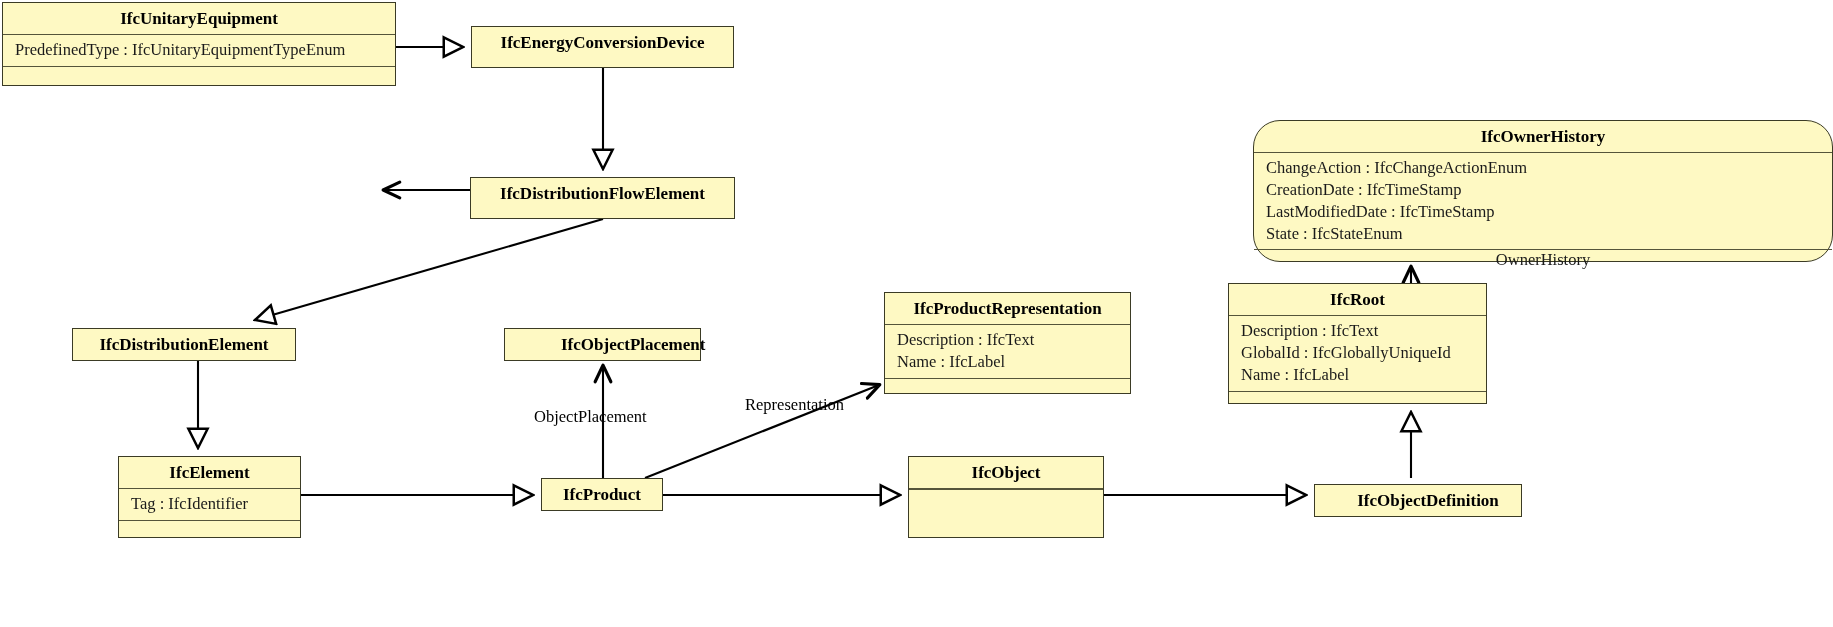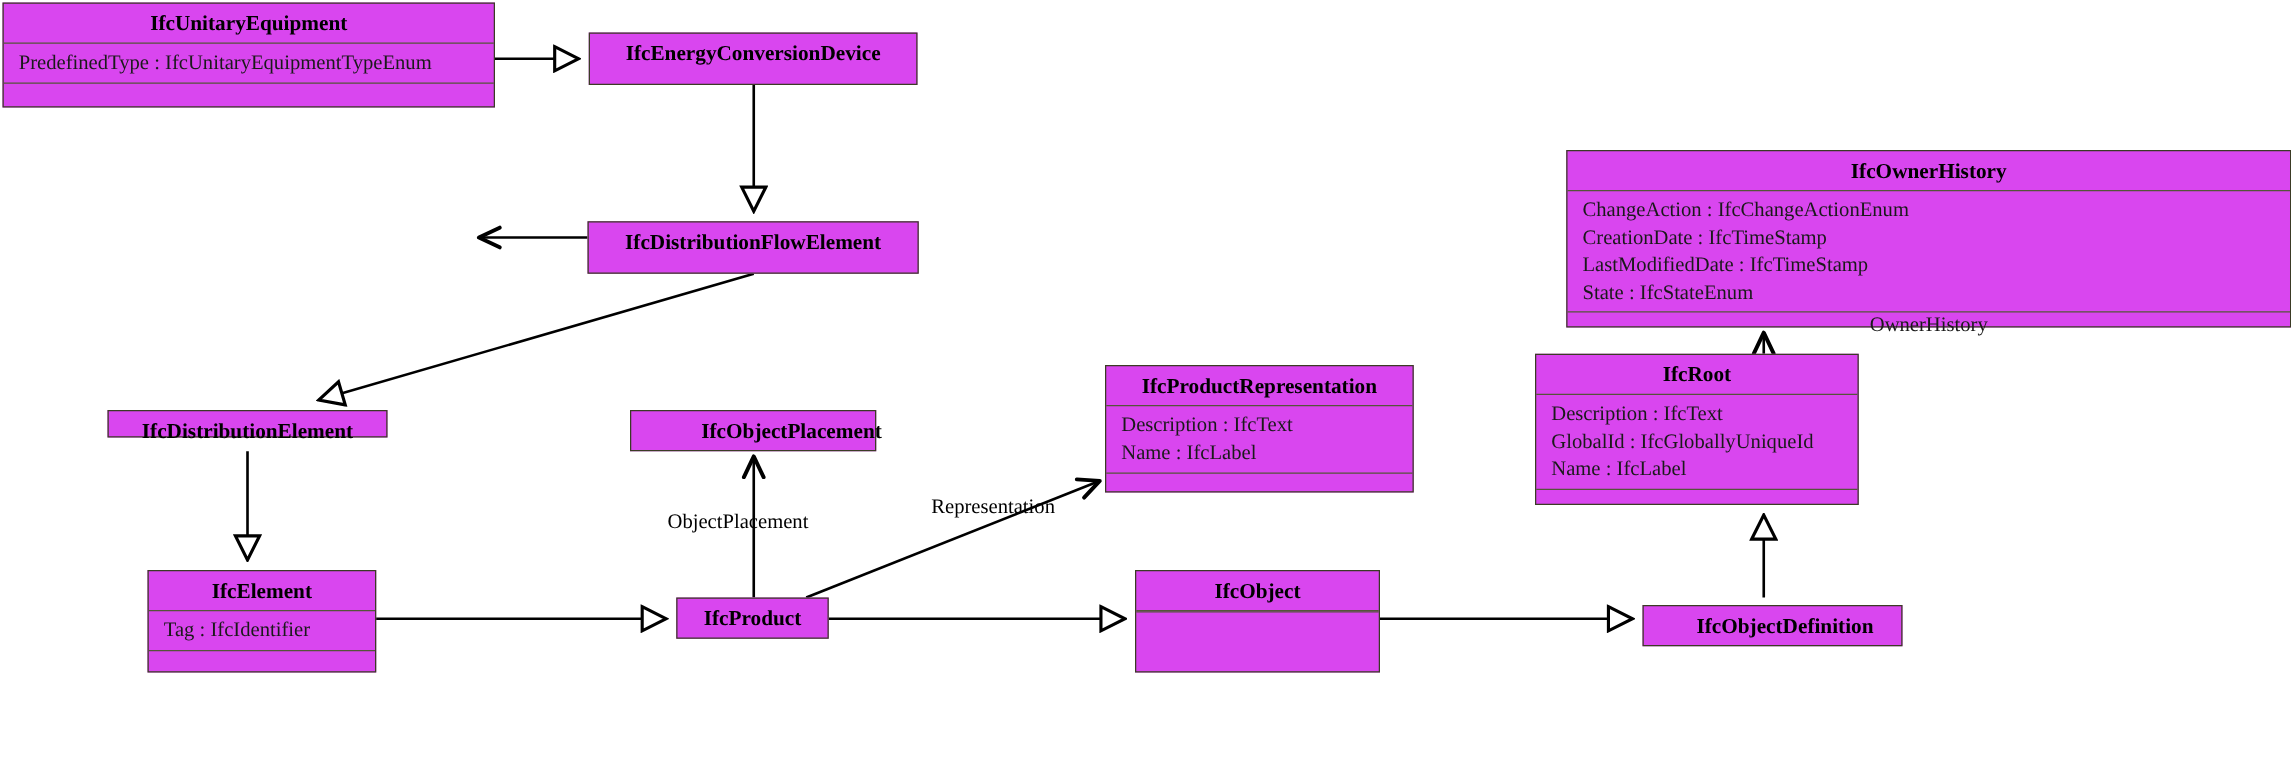--- a/index.html
+++ b/index.html
@@ -19,21 +19,21 @@
     position: absolute;
     left: 0;
     top: 0;
     width: 1833px;
     height: 627px;
     pointer-events: none;
   }
   .uml-class {
     position: absolute;
     box-sizing: border-box;
-    background: #d946ef;
+    background: #fef9c3;
     border: 1.6px solid #3b3b25;
     z-index: 5;
   }
   .uml-name {
     font-weight: bold;
     font-size: 17px;
     text-align: center;
     color: #000000;
     padding: 5px 12px 5px 12px;
     line-height: 1.25;
@@ -129,21 +129,21 @@
 
   <div class="uml-class" style="left:471px; top:26px; width:263px; height:42px;">
     <div class="uml-name">IfcEnergyConversionDevice</div>
   </div>
 
 
   <div class="uml-class" style="left:470px; top:177px; width:265px; height:42px;">
     <div class="uml-name">IfcDistributionFlowElement</div>
   </div>
 
-  <div class="uml-class" style="left:1253px; top:120px; width:580px; height:142px;">
+  <div class="uml-class" style="left:1253px; top:120px; width:580px; height:142px;border-radius:27px;">
     <div class="uml-name">IfcOwnerHistory</div>
     <div class="uml-sep"></div>
     <div class="uml-attrs">
       <span class="attr-row">ChangeAction : IfcChangeActionEnum</span>
       <span class="attr-row">CreationDate : IfcTimeStamp</span>
       <span class="attr-row">LastModifiedDate : IfcTimeStamp</span>
       <span class="attr-row">State : IfcStateEnum</span>
     </div>
     <div class="uml-sep"></div>
     <div class="uml-tail-label">OwnerHistory</div>
@@ -154,21 +154,21 @@
     <div class="uml-sep"></div>
     <div class="uml-attrs">
       <span class="attr-row">Description : IfcText</span>
       <span class="attr-row">GlobalId : IfcGloballyUniqueId</span>
       <span class="attr-row">Name : IfcLabel</span>
     </div>
     <div class="uml-sep"></div>
     <div class="uml-tail"></div>
   </div>
 
-  <div class="uml-class" style="left:86px; top:328px; width:224px; height:22px;">
+  <div class="uml-class" style="left:72px; top:328px; width:224px; height:33px;">
     <div class="uml-name">IfcDistributionElement</div>
   </div>
 
   <div class="uml-class" style="left:504px; top:328px; width:197px; height:33px;padding-left:44px;">
     <div class="uml-name">IfcObjectPlacement</div>
   </div>
 
   <div class="uml-class" style="left:884px; top:292px; width:247px; height:102px;">
     <div class="uml-name">IfcProductRepresentation</div>
     <div class="uml-sep"></div>

